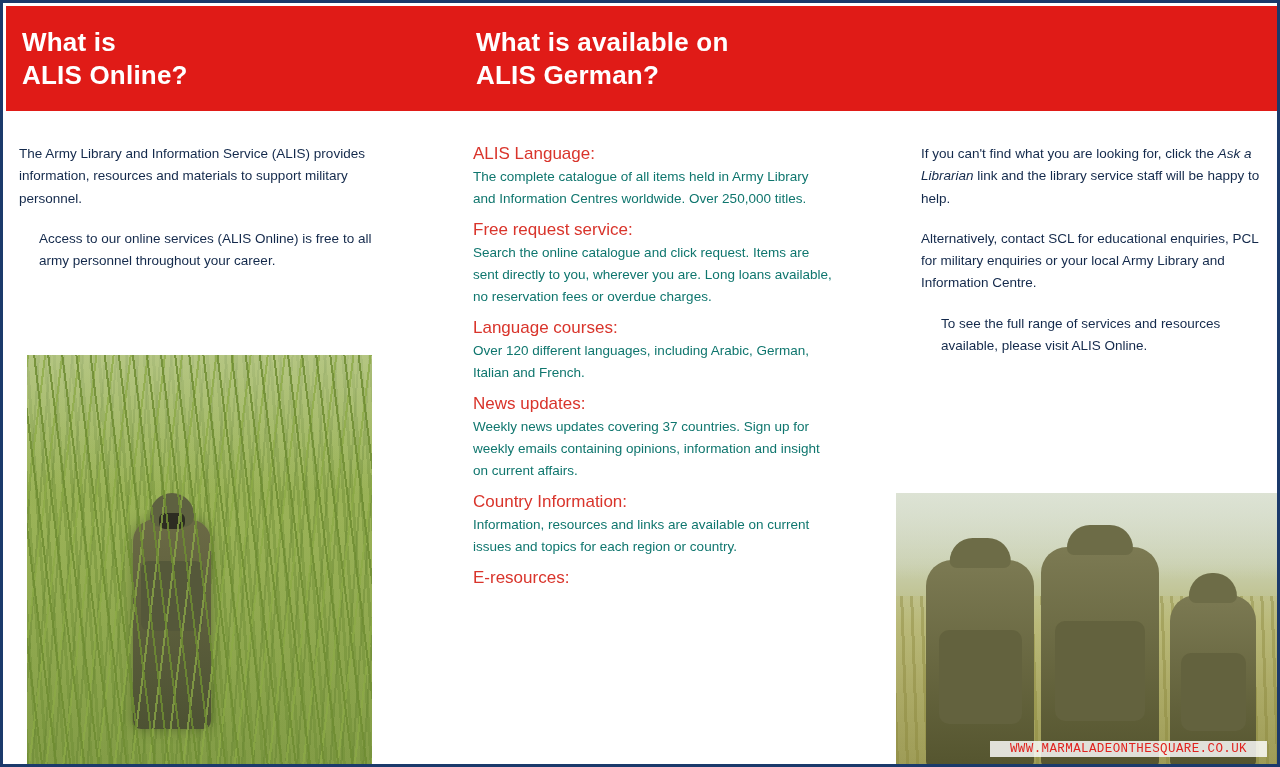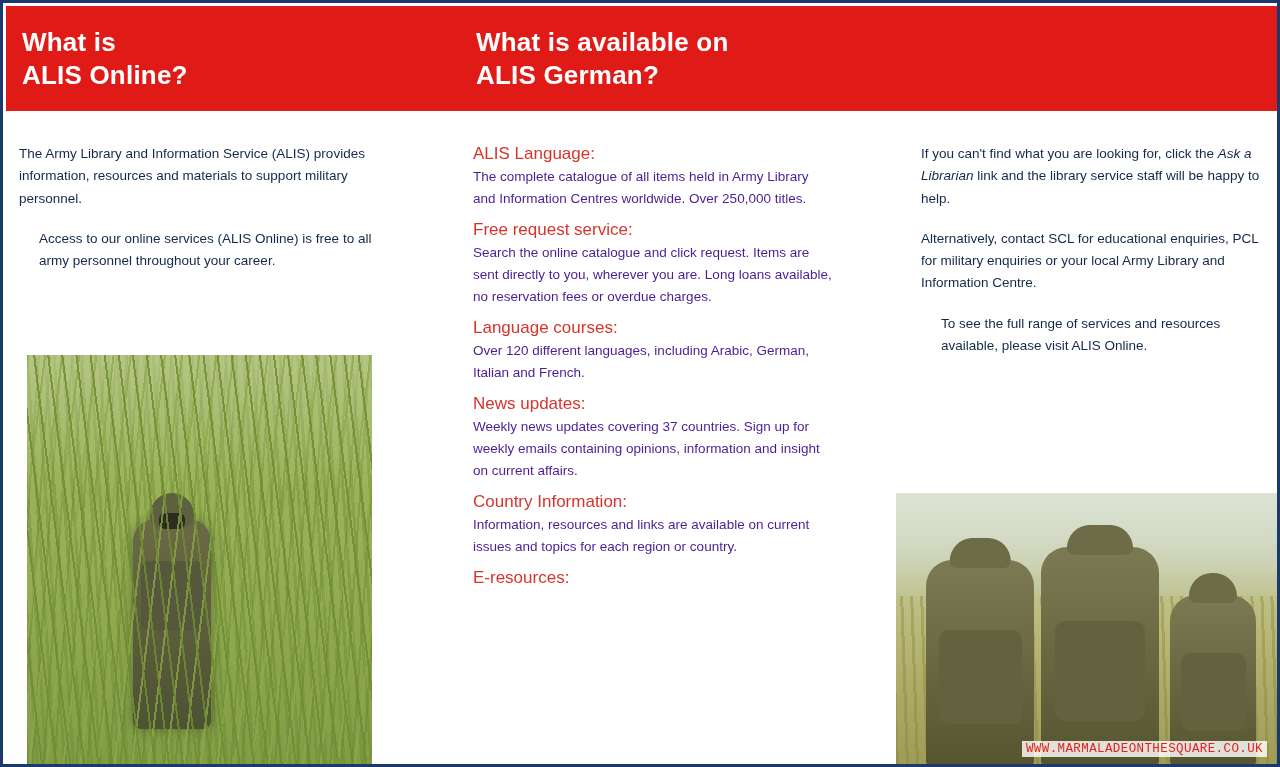--- a/index.html
+++ b/index.html
@@ -56,21 +56,21 @@
   .entry { margin-bottom: 9px; }
   .entry-head {
     color: #d9342b;
     font-size: 17px;
     font-weight: normal;
     margin: 0 0 2px 0;
     line-height: 1.25;
   }
   .entry-body {
     margin: 0;
-    color: #4c1d95;
+    color: #0f766e;
     font-size: 13.5px;
     line-height: 1.62;
   }
 
   
   .photo {
     position: absolute;
     overflow: hidden;
     background: #6e8b3d;
   }
@@ -171,21 +171,21 @@
 
   
   .watermark {
     position: absolute;
     right: 10px; bottom: 8px;
     color: #e0231f;
     font-family: "Liberation Mono", monospace;
     font-size: 12.5px;
     letter-spacing: 0.4px;
     background: rgba(255,255,255,.82);
-    padding: 1px 4px;
+    padding: 1px 20px;
   }
 </style>
 </head>
 <body>
 
 <div id="page">
 
   <div class="header-band">
     <div class="header-title" id="hdr-left">What is
 ALIS Online?</div>

